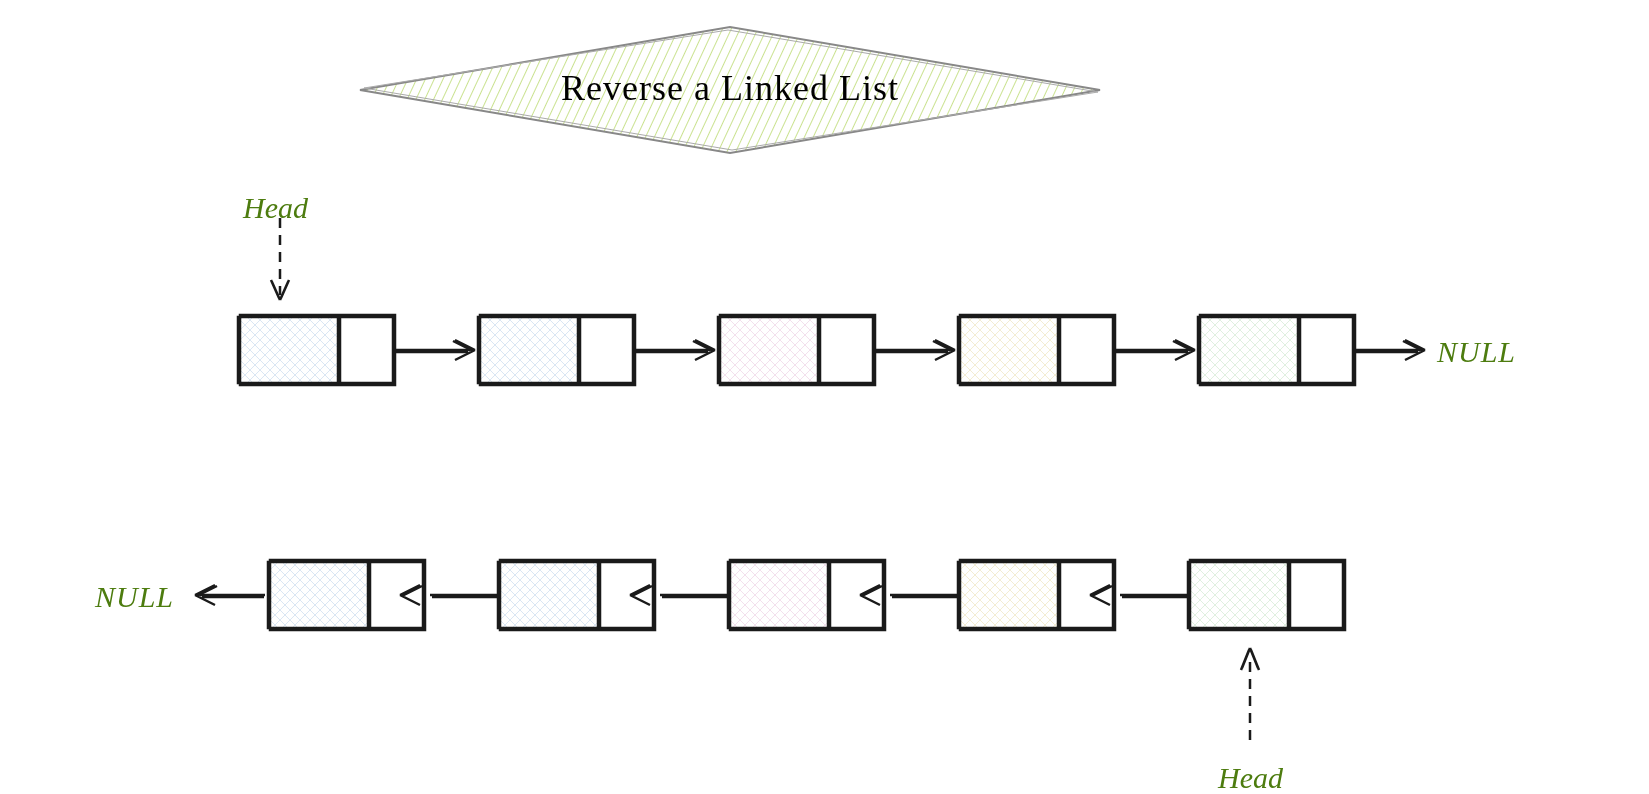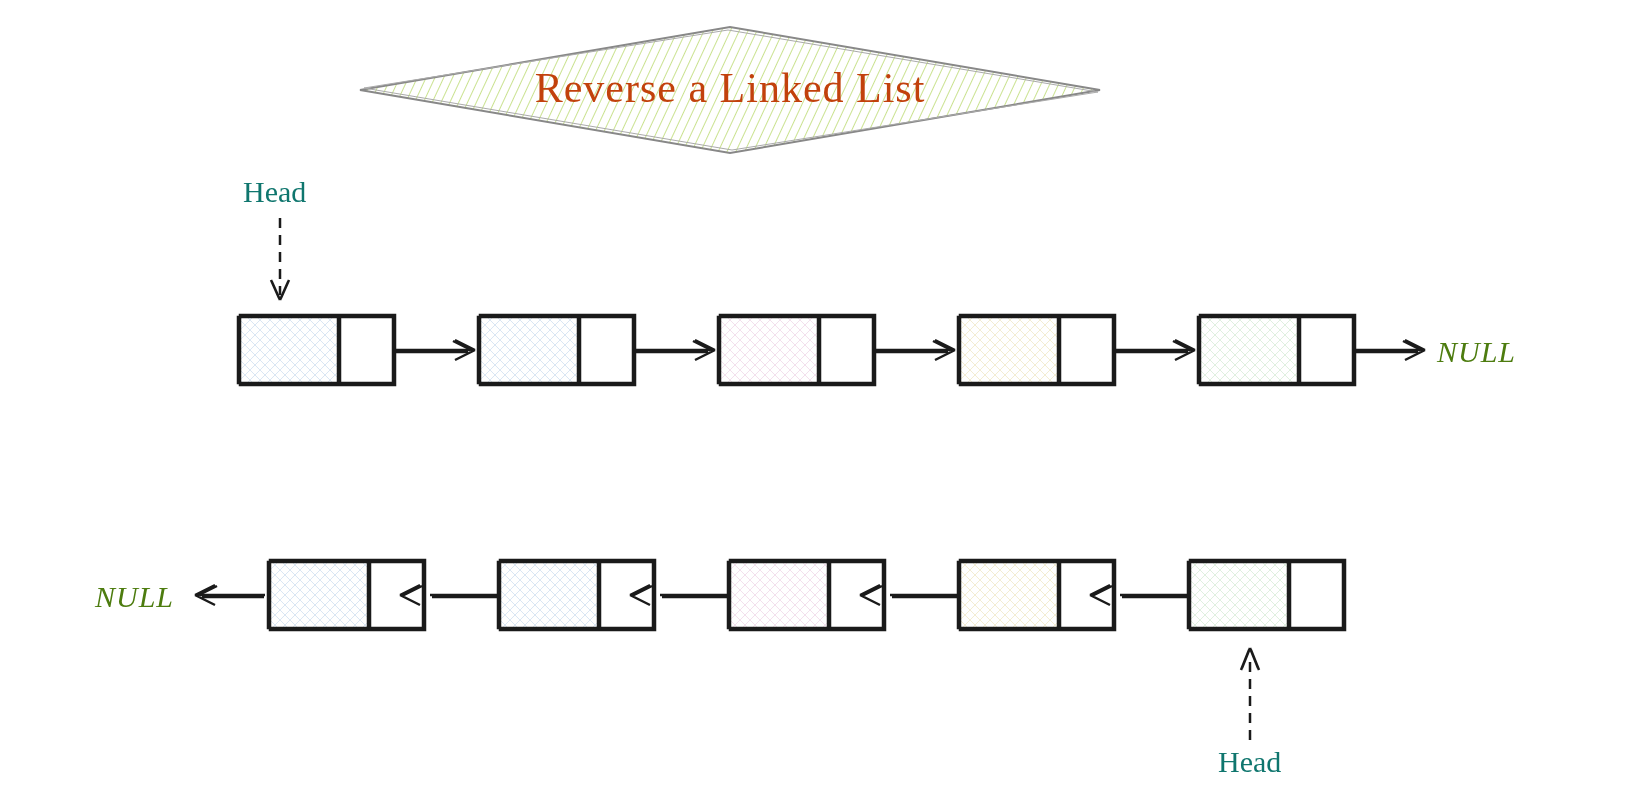--- a/index.html
+++ b/index.html
@@ -15,30 +15,32 @@
     left: 340px;
     top: 15px;
     width: 780px;
     height: 150px;
   }
   .title-text {
     position: absolute;
     left: 50%;
     top: 50%;
     transform: translate(-50%, -55%);
-    font-size: 42px;
-    color: #c2410c;
+    font-size: 36px;
+    color: #000000;
     white-space: nowrap;
     letter-spacing: 1px;
   }
   .label {
     font-size: 30px;
-    color: #0f766e;
-    position: absolute;
+    color: #4d7c0f;
+    position: absolute;
+    font-style: italic;
     font-weight: 500;
+    margin-top: 16px;
   }
   .null-label {
     font-size: 30px;
     color: #4d7c0f;
     position: absolute;
     font-style: italic;
     font-weight: 500;
     letter-spacing: 1px;
   }
   svg.diagram {

